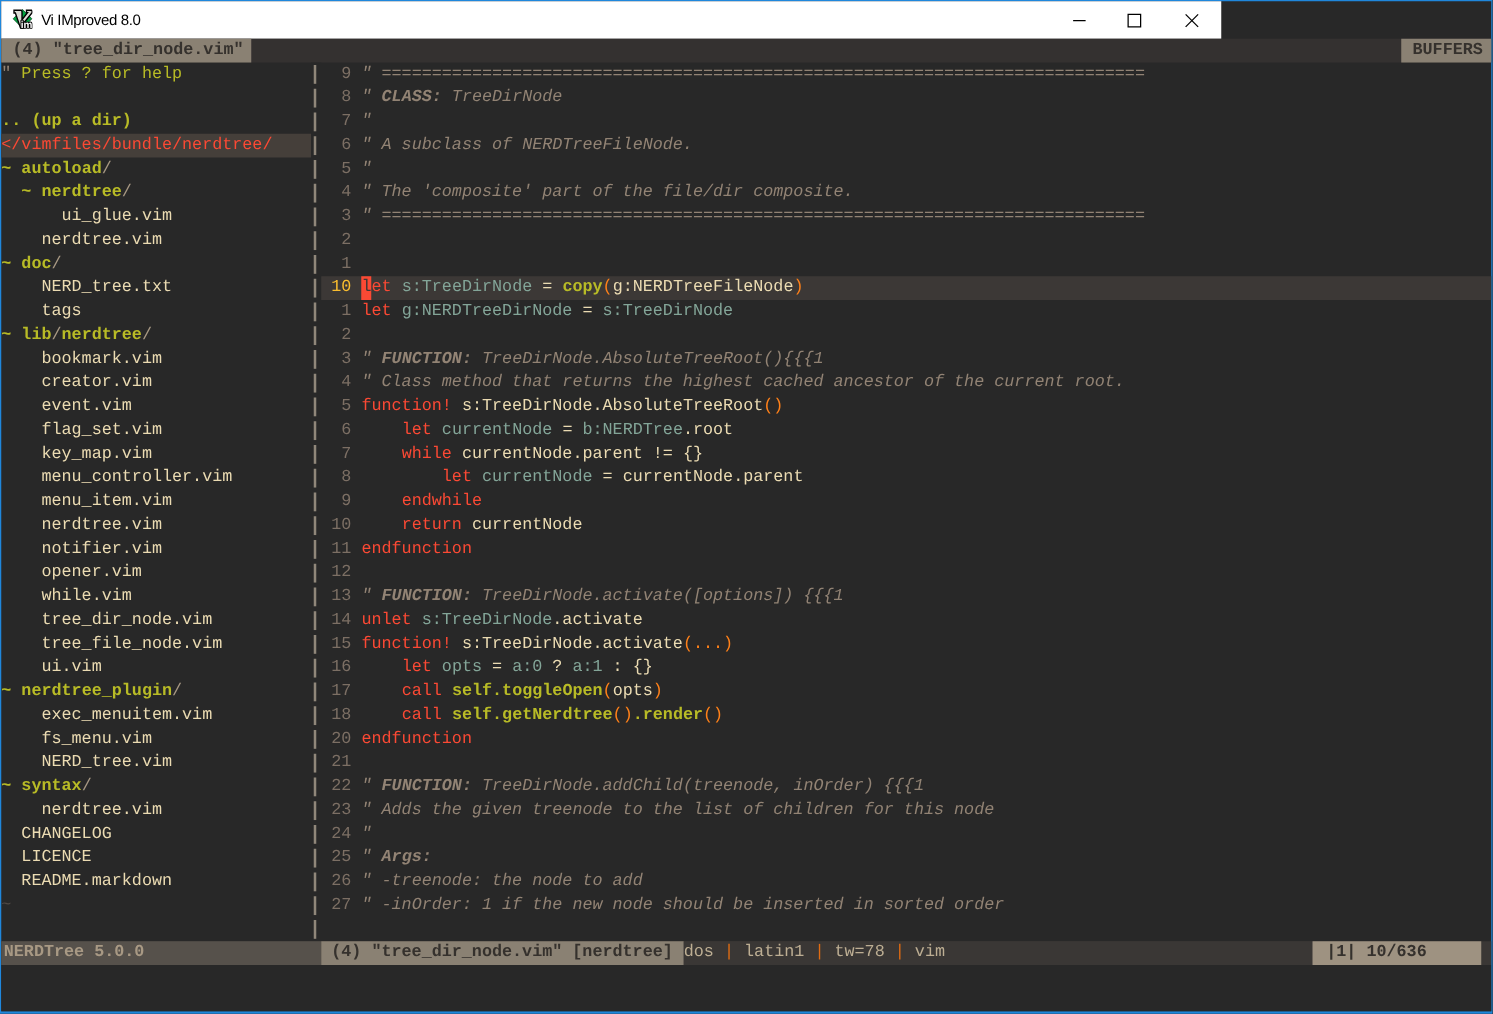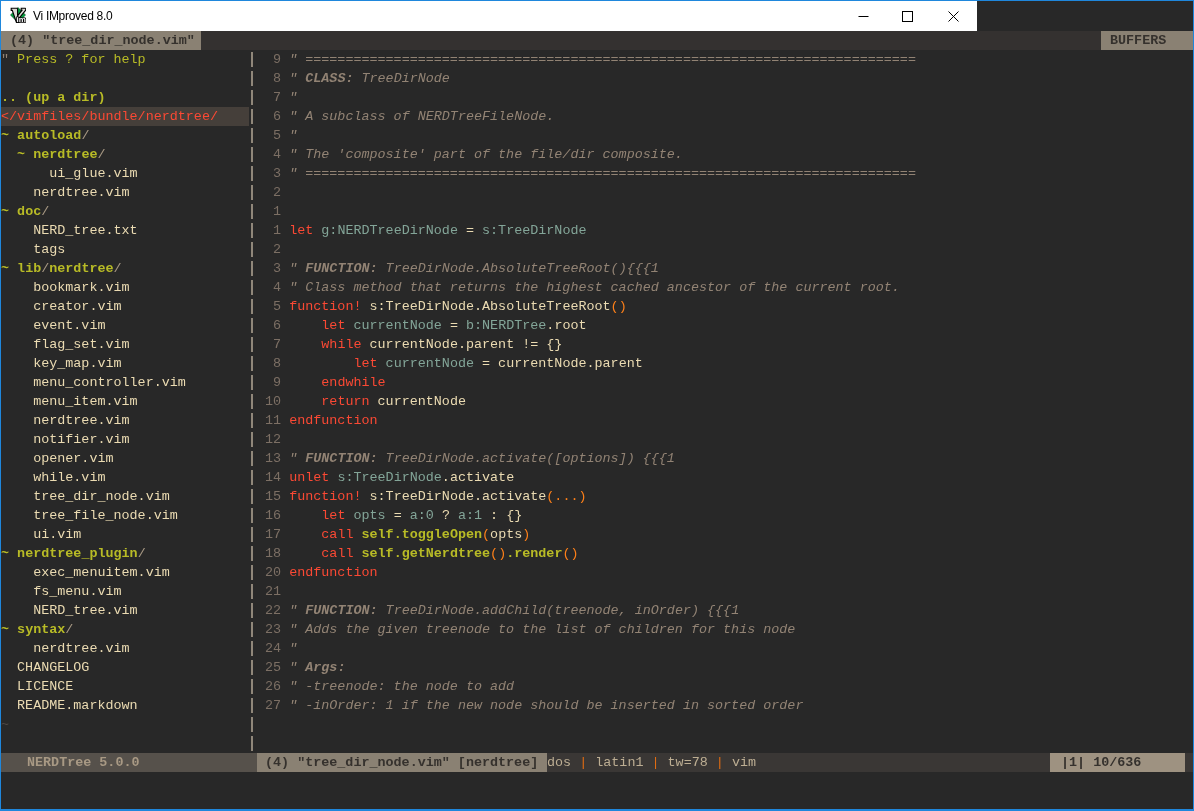--- a/index.html
+++ b/index.html
@@ -9,21 +9,21 @@
 
 #title{position:absolute;left:0;top:0;width:976px;height:30px;background:#fff;
  font-family:"Liberation Sans",sans-serif;font-size:12px;color:#000}
 #title .txt{position:absolute;left:32px;top:8px;letter-spacing:-0.3px}
 #icon{position:absolute;left:9px;top:6px}
 
 #tabline{position:absolute;left:0;top:30px;width:1192px;height:19px;background:#343130}
 .mono{font-size:13.4px;line-height:19px}
 #tab1{position:absolute;left:0;top:0;width:200px;height:19px;background:#8a8173;
  color:#35312d;font-weight:bold;padding-left:9px}
-#buffers{position:absolute;right:0;top:0;width:92px;height:19px;background:#8a8173;
+#buffers{position:absolute;right:0;top:0;width:72px;height:19px;background:#8a8173;
  color:#35312d;font-weight:bold;padding-left:9px}
 
 #tree{position:absolute;left:0;top:49px;width:248px;height:703px}
 #sep{position:absolute;left:248px;top:49px;width:8px;height:703px;background:#282828;}
 #sepbar{position:absolute;left:2px;top:0;width:2px;height:703px;
  background:linear-gradient(#90877a 15px,transparent 15px) 0 2px/2px 19px repeat-y}
 #code{position:absolute;left:256px;top:49px;width:936px;height:703px;color:#ebdbb2}
 .row{height:19px;white-space:pre;color:#ebdbb2}
 .row i{font-style:normal}
 i.c{color:#928374;font-style:italic}
@@ -41,21 +41,21 @@
 i.nt{color:#504945}
 i.rt{color:#fb4934}
 i.cur{background:#fb4934;color:#3c3836;display:inline-block;height:19px}
 .ln{color:#7c6f64}
 .cln{color:#fabd2f}
 .cl{background:#3c3836}
 .rootline{background:#453f3a}
 
 #status{position:absolute;left:0;top:752px;width:1192px;height:19px;background:#3a3735}
 #stnc{position:absolute;left:0;top:0;width:256px;height:19px;background:#56514b;
- color:#a89984;font-weight:bold;padding-left:26px}
+ color:#a89984;font-weight:bold;padding-left:2px}
 #stfile{position:absolute;left:256px;top:0;width:290px;height:19px;background:#8a8173;
  color:#35312d;font-weight:bold;padding-left:8px}
 #stmid{position:absolute;left:546px;top:0;width:503px;height:19px;background:#3a3735;
  color:#bdae93;text-align:left;padding-right:8px}
 #stmid i{color:#e06c12;font-style:normal}
 #stright{position:absolute;left:1049px;top:0;width:135px;height:19px;background:#9e9281;
  color:#35312d;font-weight:bold;padding-left:11px}
 #cmd{position:absolute;left:0;top:771px;width:1192px;height:37px;background:#282828}
 </style></head>
 <body>
@@ -127,20 +127,21 @@
   <div id="code" class="mono">
 <div class="row"><span class="ln">  9 </span><i class="c">" ============================================================================</i></div>
       <div class="row"><span class="ln">  8 </span><i class="c">" </i><i class="ct">CLASS:</i><i class="c"> TreeDirNode</i></div>
       <div class="row"><span class="ln">  7 </span><i class="c">"</i></div>
       <div class="row"><span class="ln">  6 </span><i class="c">" A subclass of NERDTreeFileNode.</i></div>
       <div class="row"><span class="ln">  5 </span><i class="c">"</i></div>
       <div class="row"><span class="ln">  4 </span><i class="c">" The 'composite' part of the file/dir composite.</i></div>
       <div class="row"><span class="ln">  3 </span><i class="c">" ============================================================================</i></div>
       <div class="row"><span class="ln">  2 </span></div>
       <div class="row"><span class="ln">  1 </span></div>
+      <div class="row cl"><span class="cln"> 10 </span><i class="cur">l</i><i class="r">et</i> <i class="b">s:TreeDirNode</i> = <i class="gb">copy</i><i class="o">(</i>g:NERDTreeFileNode<i class="o">)</i></div>
       <div class="row"><span class="ln">  1 </span><i class="r">let</i> <i class="b">g:NERDTreeDirNode</i> = <i class="b">s:TreeDirNode</i></div>
       <div class="row"><span class="ln">  2 </span></div>
       <div class="row"><span class="ln">  3 </span><i class="c">" </i><i class="ct">FUNCTION:</i><i class="c"> TreeDirNode.AbsoluteTreeRoot(){{{1</i></div>
       <div class="row"><span class="ln">  4 </span><i class="c">" Class method that returns the highest cached ancestor of the current root.</i></div>
       <div class="row"><span class="ln">  5 </span><i class="r">function!</i> s:TreeDirNode.AbsoluteTreeRoot<i class="o">()</i></div>
       <div class="row"><span class="ln">  6 </span>    <i class="r">let</i> <i class="b">currentNode</i> = <i class="b">b:NERDTree</i>.root</div>
       <div class="row"><span class="ln">  7 </span>    <i class="r">while</i> currentNode.parent != {}</div>
       <div class="row"><span class="ln">  8 </span>        <i class="r">let</i> <i class="b">currentNode</i> = currentNode.parent</div>
       <div class="row"><span class="ln">  9 </span>    <i class="r">endwhile</i></div>
       <div class="row"><span class="ln"> 10 </span>    <i class="r">return</i> currentNode</div>

